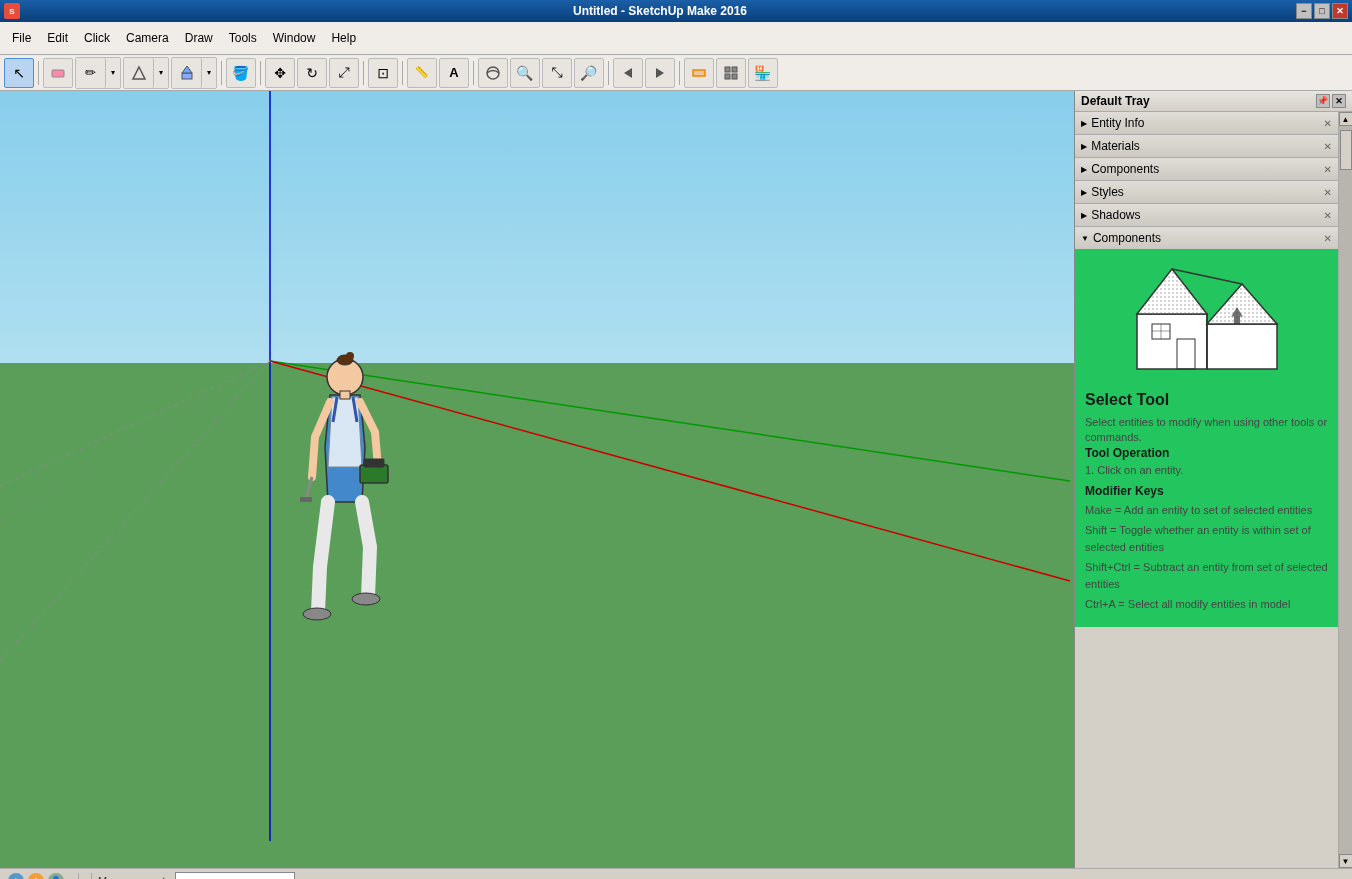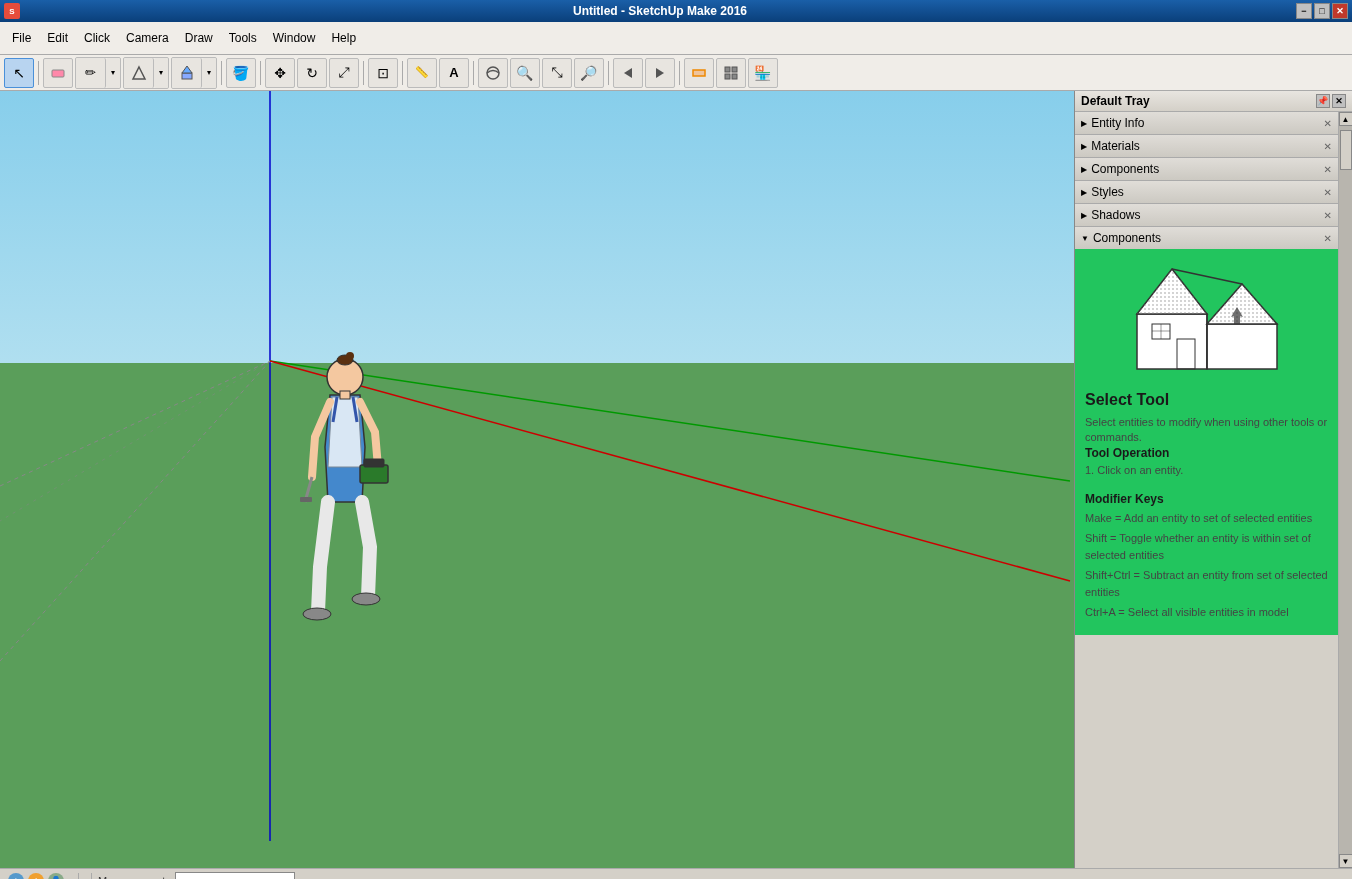--- a/index.html
+++ b/index.html
@@ -183,21 +183,21 @@
     }
     .instructor-section-title {
       font-size: 12px;
       font-weight: bold;
       color: #1a1a1a;
       margin-bottom: 4px;
     }
     .instructor-step {
       font-size: 11px;
       color: #444;
-      margin-bottom: 16px;
+      margin-bottom: 8px;
     }
     .instructor-modifier {
       font-size: 11px;
       color: #444;
       line-height: 1.5;
       margin-bottom: 4px;
     }
 
     
     #scroll-area {
@@ -575,21 +575,21 @@
             <div class="instructor-title">Select Tool</div>
             <div class="instructor-desc">Select entities to modify when using other tools or commands.</div>
 
             <div class="instructor-section-title">Tool Operation</div>
             <div class="instructor-step">1.   Click on an entity.</div>
 
             <div class="instructor-section-title">Modifier Keys</div>
             <div class="instructor-modifier">Make = Add an entity to set of selected entities</div>
             <div class="instructor-modifier">Shift = Toggle whether an entity is within set of selected entities</div>
             <div class="instructor-modifier">Shift+Ctrl = Subtract an entity from set of selected entities</div>
-            <div class="instructor-modifier">Ctrl+A = Select all visible entities in model</div>
+            <div class="instructor-modifier">Ctrl+A = Select all modify entities in model</div>
           </div>
         </div>
       </div>
 
       <div id="scroll-area">
         <div class="scroll-arrow">▲</div>
         <div class="scroll-track">
           <div class="scroll-thumb"></div>
         </div>
         <div class="scroll-arrow">▼</div>

